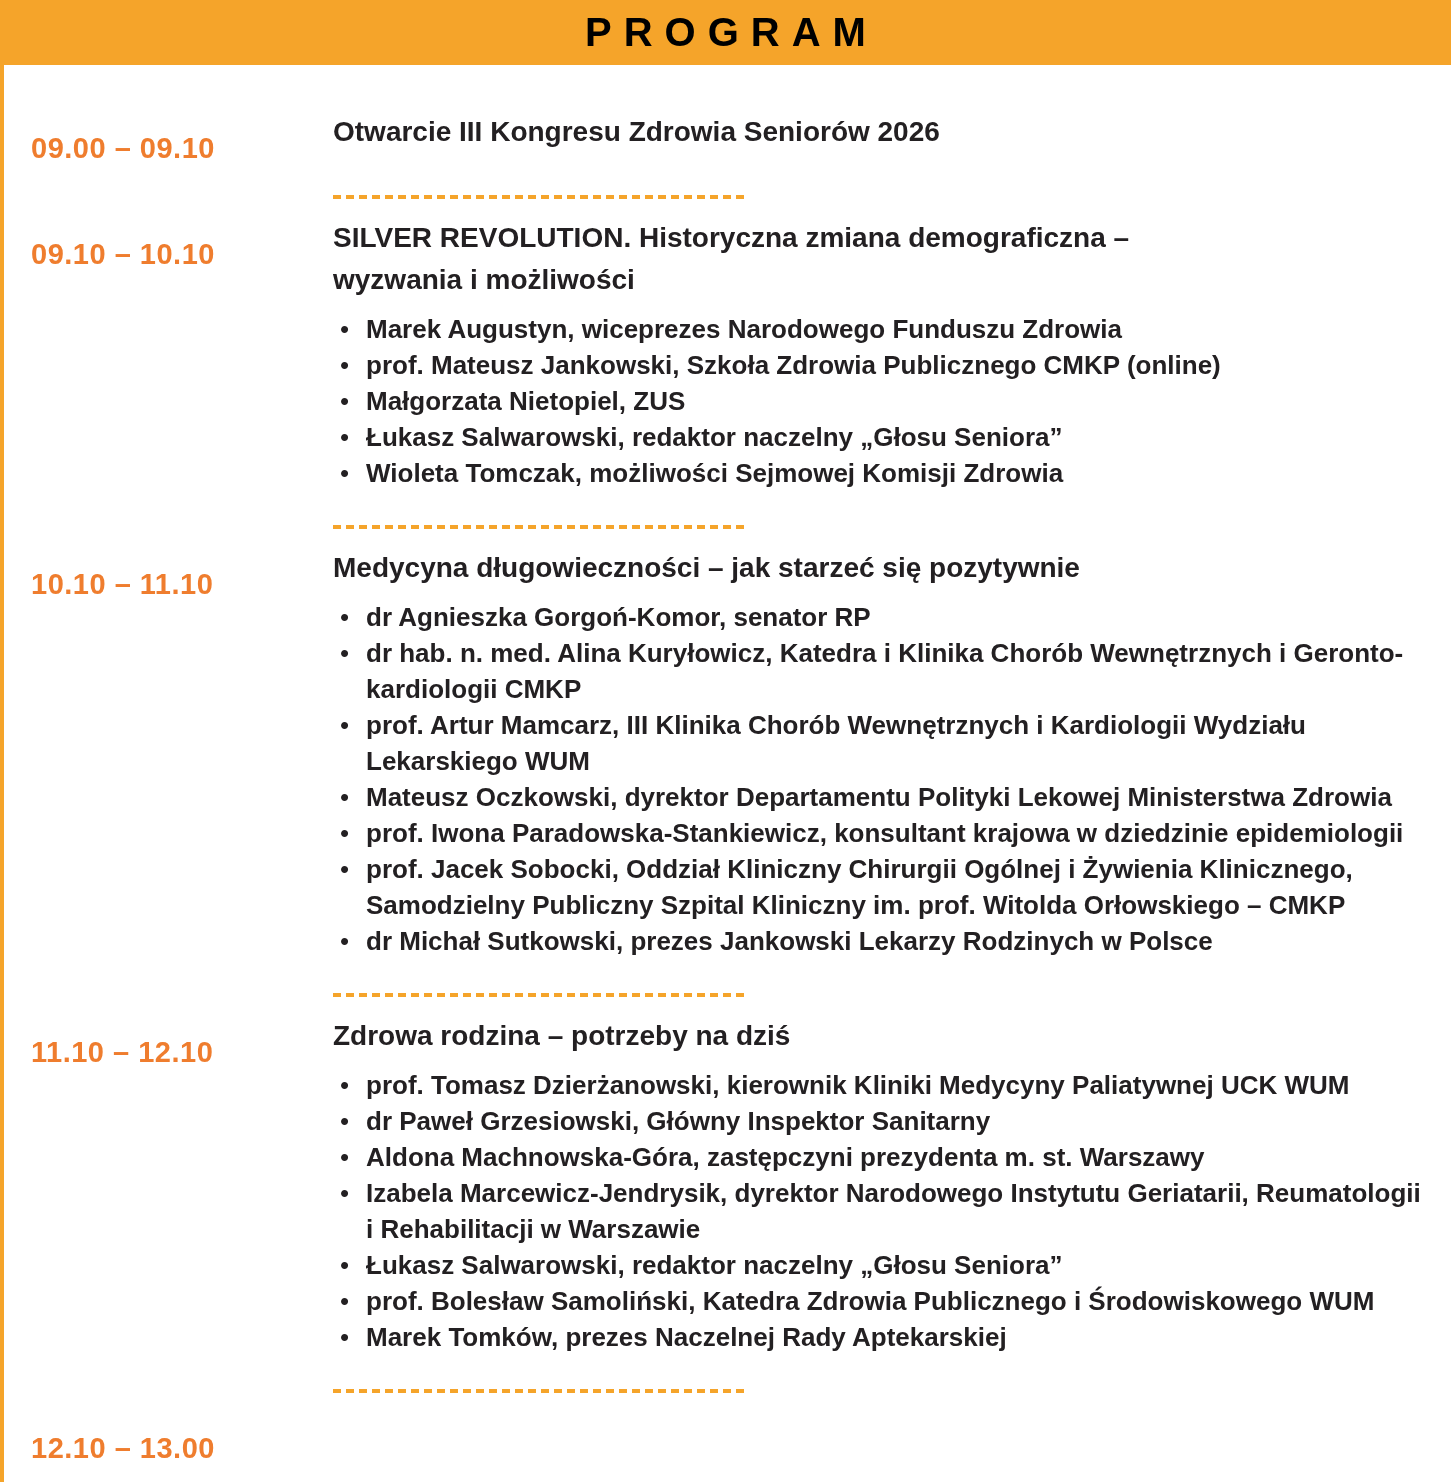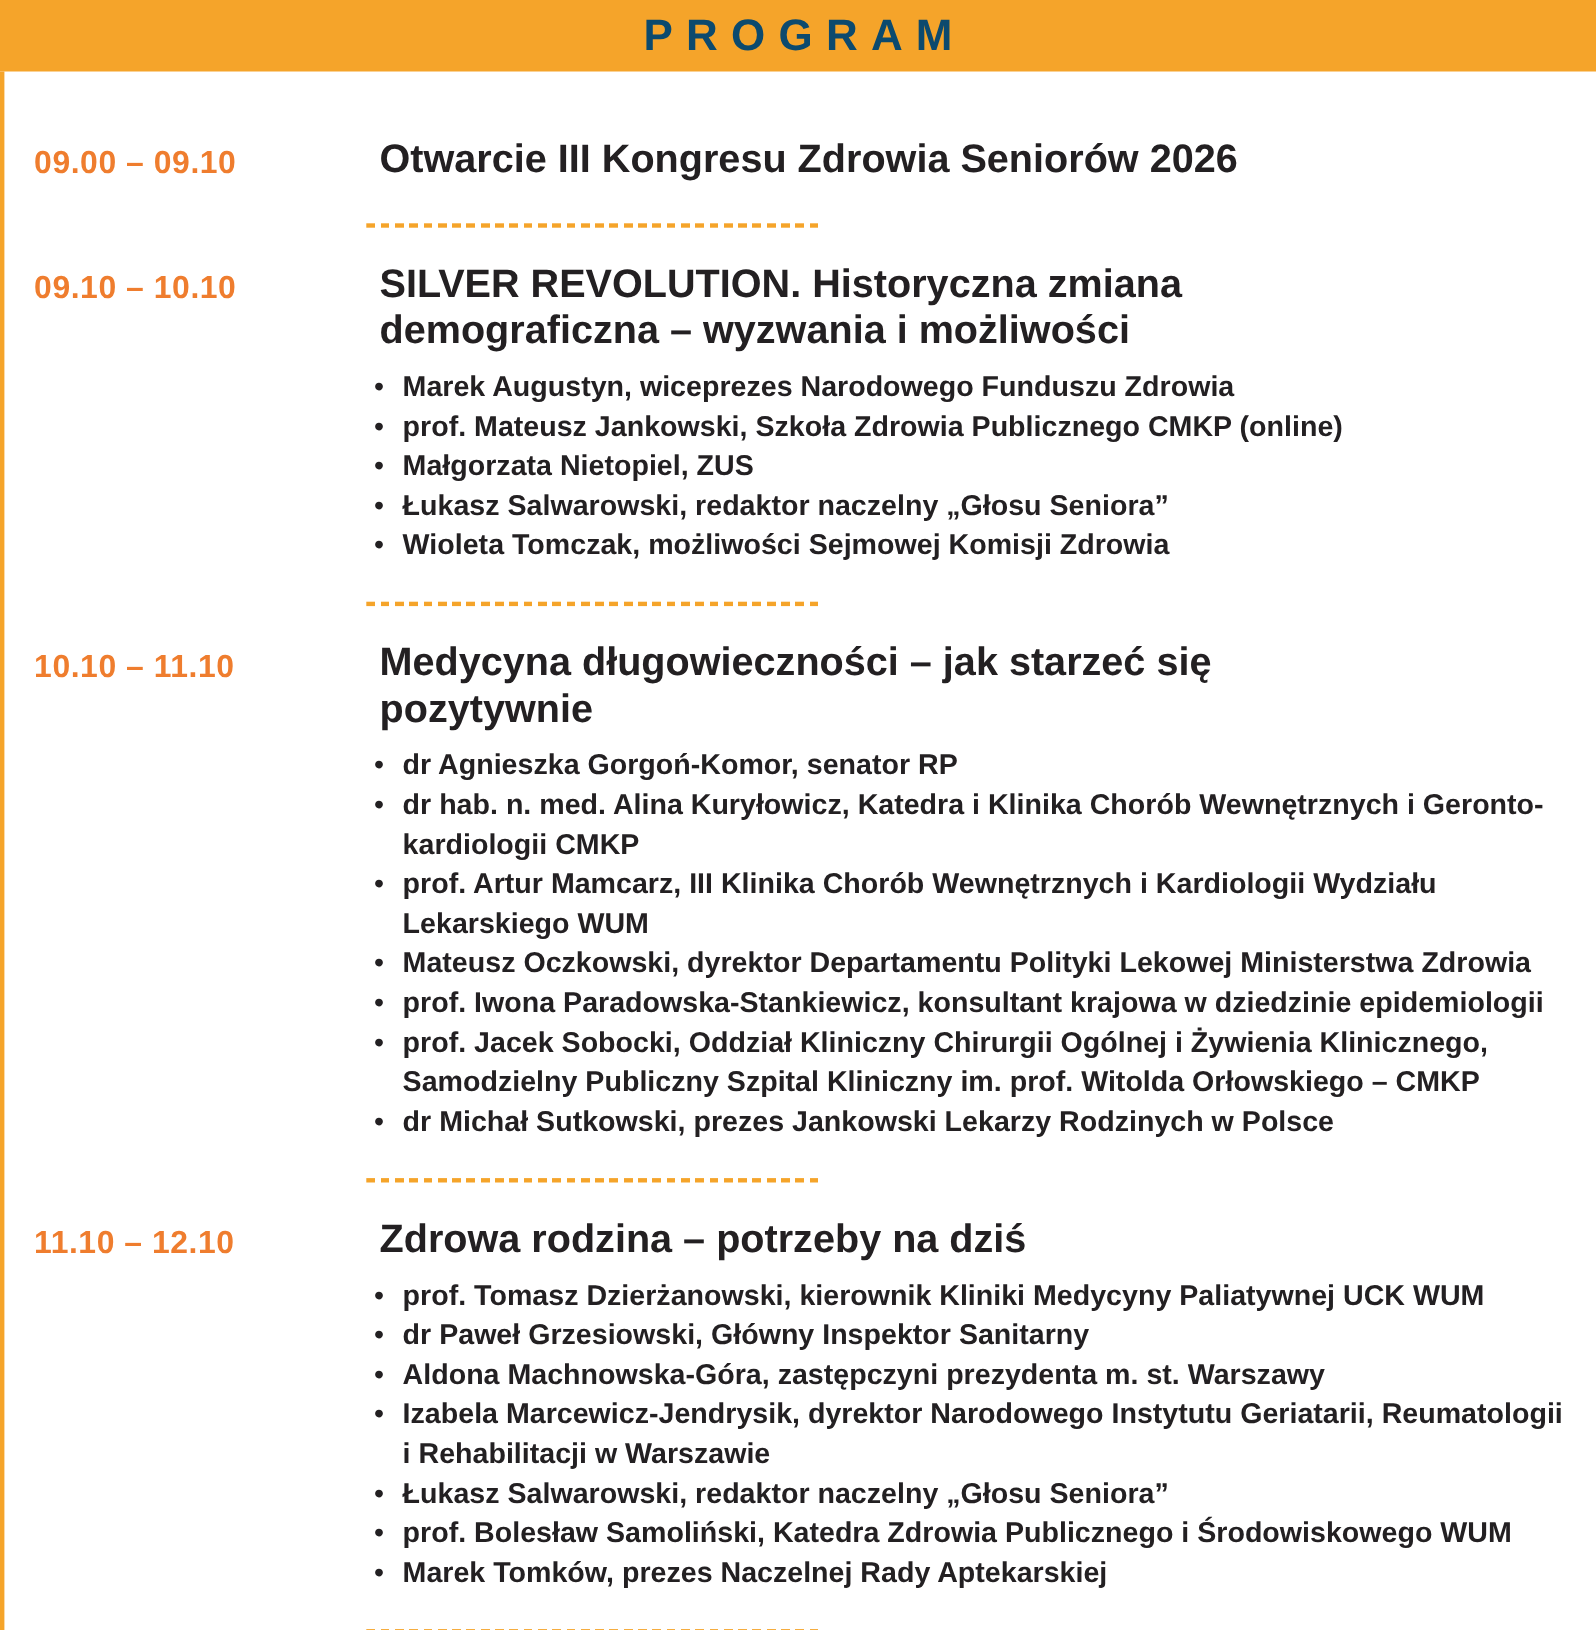--- a/index.html
+++ b/index.html
@@ -21,21 +21,21 @@
   }
   .banner {
     height: 65px;
     background: var(--banner);
     display: flex;
     align-items: center;
     justify-content: center;
   }
   .banner h1 {
     margin: 0;
-    color: #0c4a6e;
+    color: #000000;
     font-size: 40px;
     font-weight: 700;
     letter-spacing: 12px;
     text-indent: 12px;
     line-height: 65px;
   }
   .page {
     box-sizing: border-box;
     border-left: 4px solid var(--banner);
     padding-top: 46px;
@@ -53,22 +53,22 @@
     font-size: 29px;
     line-height: 42px;
     letter-spacing: 0.5px;
     white-space: nowrap;
     margin-top: 16px;
   }
   .content {
     width: 1096px;
   }
   .title {
-    margin: 12px;
-    font-size: 36px;
+    margin: 0;
+    font-size: 28px;
     font-weight: 700;
     line-height: 42px;
     max-width: 920px;
   }
   .speakers {
     list-style: none;
     margin: 10px 0 8px 0;
     padding: 0;
   }
   .speaker {

